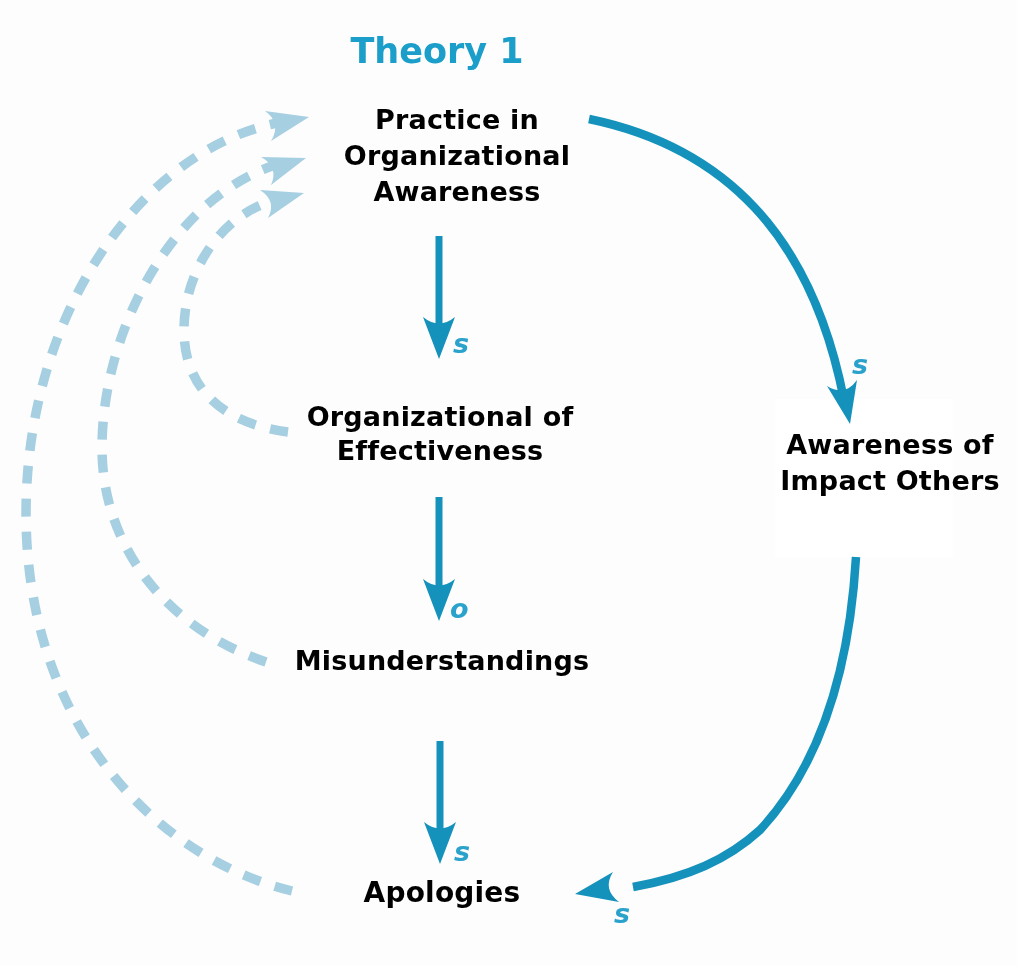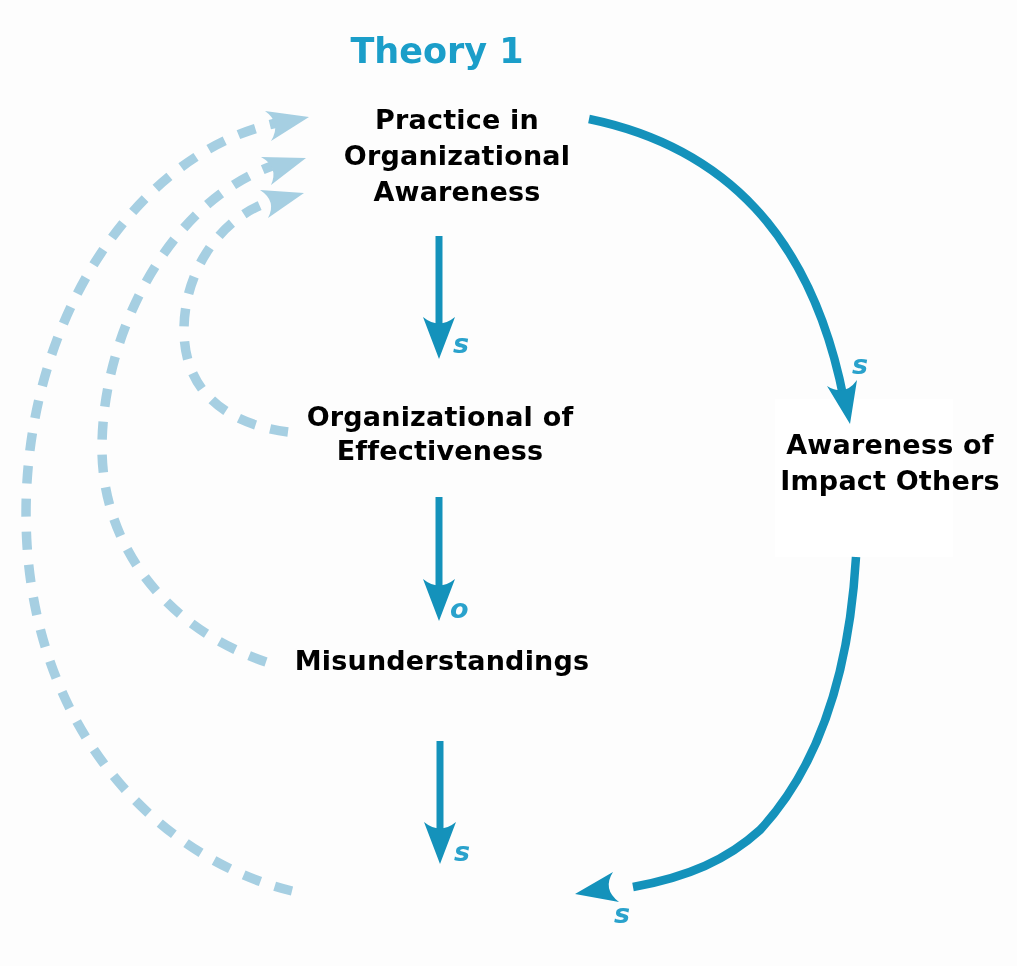--- a/index.html
+++ b/index.html
@@ -64,20 +64,23 @@
 
   <div class="node" style="left:280px;top:400px;width:320px;line-height:34px;">
     <div>Organizational of</div>
     <div>Effectiveness</div>
   </div>
 
   <div class="node" style="left:262px;top:644px;width:360px;line-height:34px;">
     <div>Misunderstandings</div>
   </div>
 
+  <div class="node" style="left:332px;top:875px;width:220px;font-size:28px;">
+    <div>Apologies</div>
+  </div>
 
   <div class="node" style="left:745px;top:427px;width:290px;line-height:36px;">
     <div>Awareness of</div>
     <div>Impact Others</div>
   </div>
 
   <span class="pol" style="left:453px;top:330px;">s</span>
   <span class="pol" style="left:450px;top:595px;">o</span>
   <span class="pol" style="left:454px;top:838px;">s</span>
   <span class="pol" style="left:852px;top:351px;">s</span>

